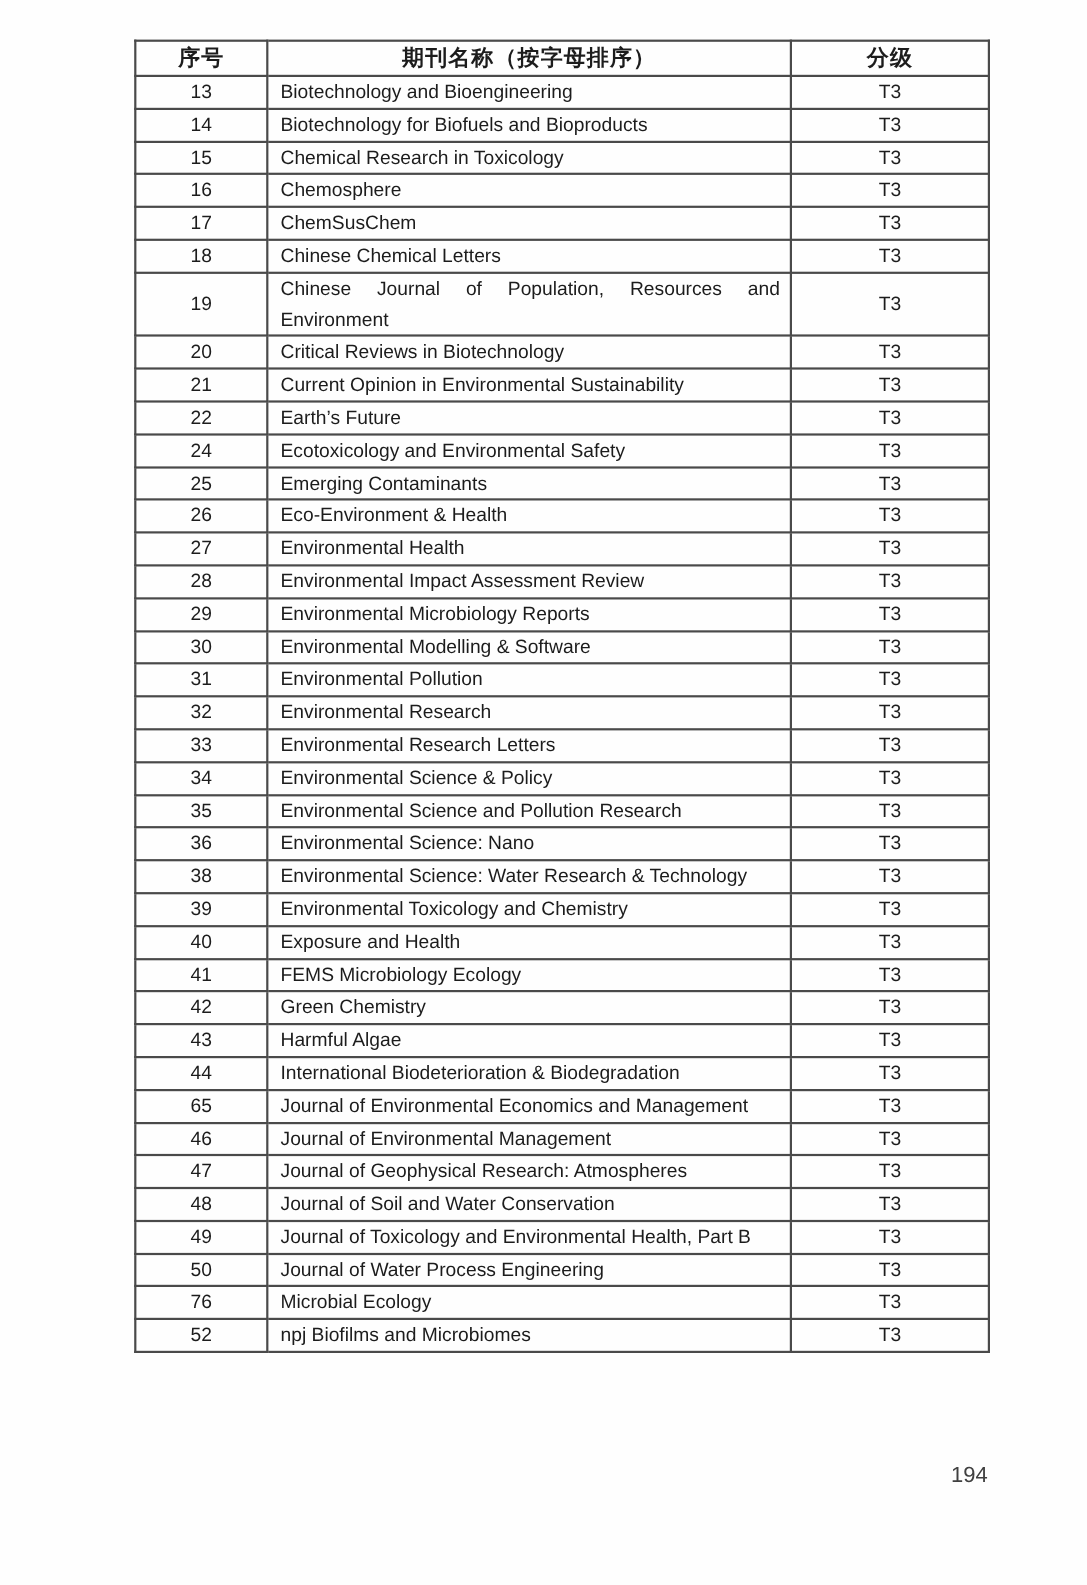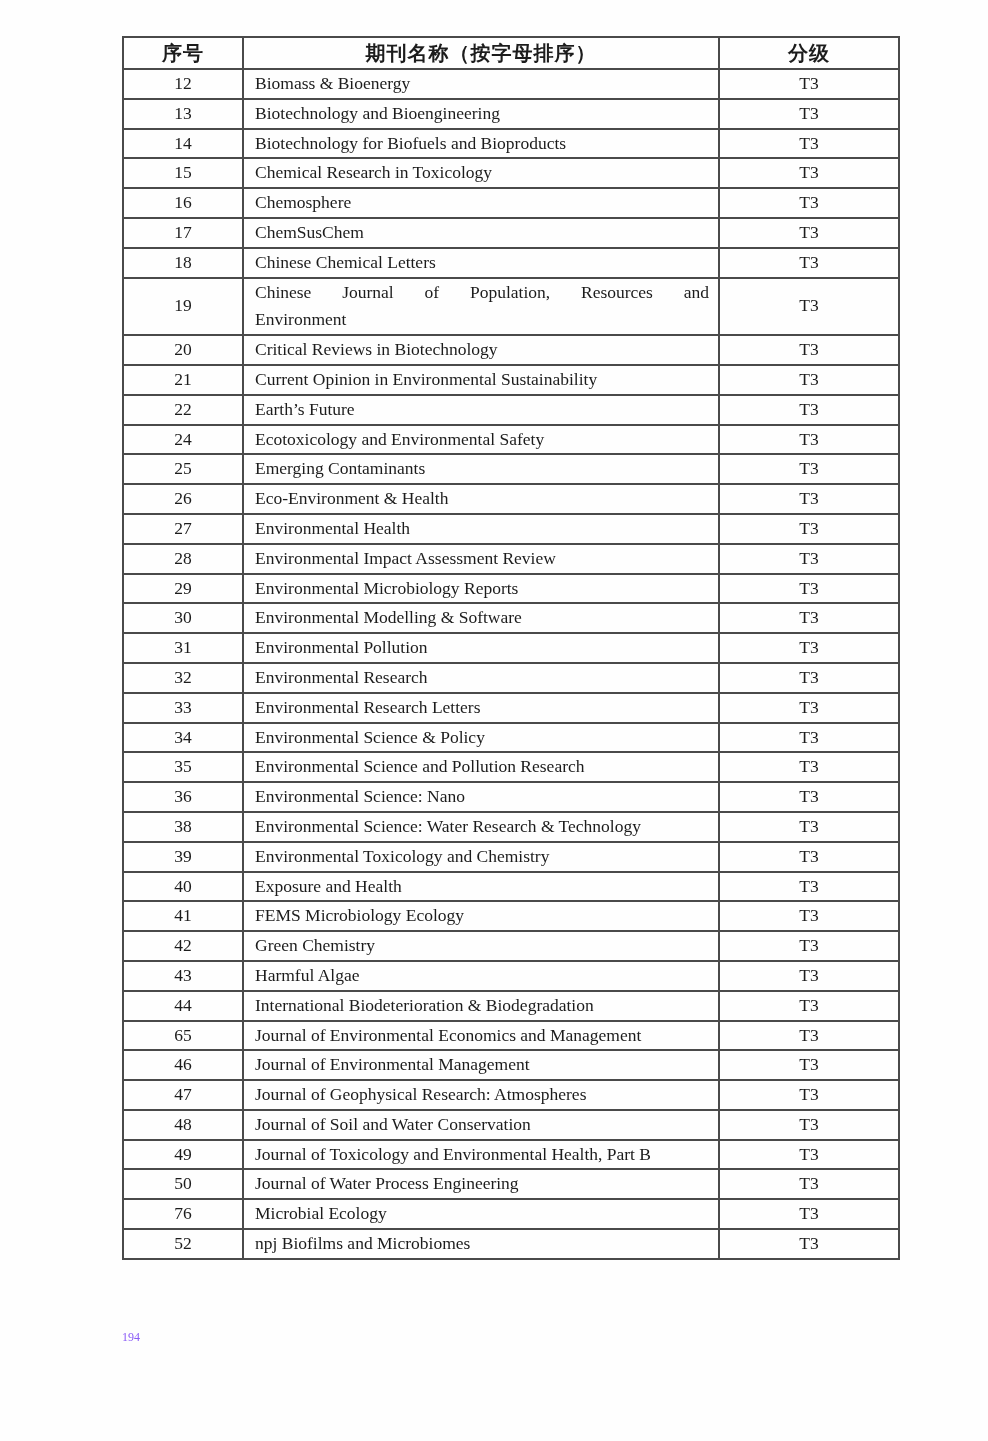--- a/index.html
+++ b/index.html
@@ -5,21 +5,21 @@
   html, body {
     margin: 0;
     padding: 0;
     background: #ffffff;
   }
   .page {
     position: relative;
     width: 988px;
     height: 1441px;
     background: #fefefe;
-    font-family: Liberation Serif, serif;
+    font-family: Liberation Sans, sans-serif;
     color: #1c1c1c;
     overflow: hidden;
   }
   table.journal-table {
     position: absolute;
     left: 122px;
     top: 36px;
     width: 776px;
     border-collapse: collapse;
     table-layout: fixed;
@@ -55,23 +55,23 @@
   td.c-name.justify-wrap {
     white-space: pre-line;
     text-align: justify;
     text-align-last: justify;
   }
   .page-number {
     position: absolute;
     left: 122px;
     top: 1330px;
     width: 776px;
-    text-align: left;
-    font-size: 12px;
-    color: #8b5cf6;
+    text-align: right;
+    font-size: 20px;
+    color: #404040;
   }
 </style>
 </head>
 <body>
 
 <div class="page">
 
   <table class="journal-table">
     <colgroup>
       <col class="col-no">
@@ -80,25 +80,20 @@
     </colgroup>
     <thead>
       <tr>
         <th>序号</th>
         <th>期刊名称（按字母排序）</th>
         <th>分级</th>
       </tr>
     </thead>
     <tbody>
         <tr>
-          <td class="c-no">12</td>
-          <td class="c-name">Biomass &amp; Bioenergy</td>
-          <td class="c-grade">T3</td>
-        </tr>
-        <tr>
           <td class="c-no">13</td>
           <td class="c-name">Biotechnology and Bioengineering</td>
           <td class="c-grade">T3</td>
         </tr>
         <tr>
           <td class="c-no">14</td>
           <td class="c-name">Biotechnology for Biofuels and Bioproducts</td>
           <td class="c-grade">T3</td>
         </tr>
         <tr>

